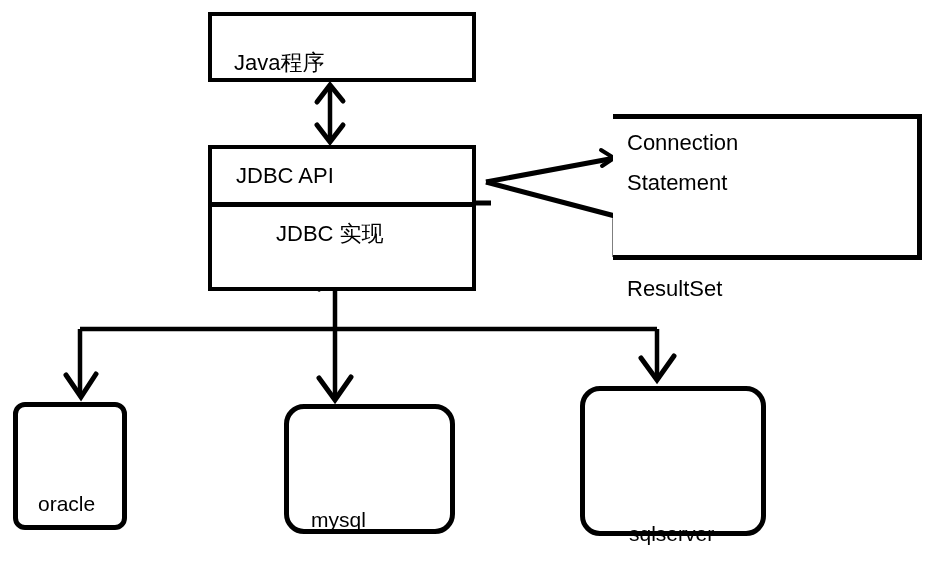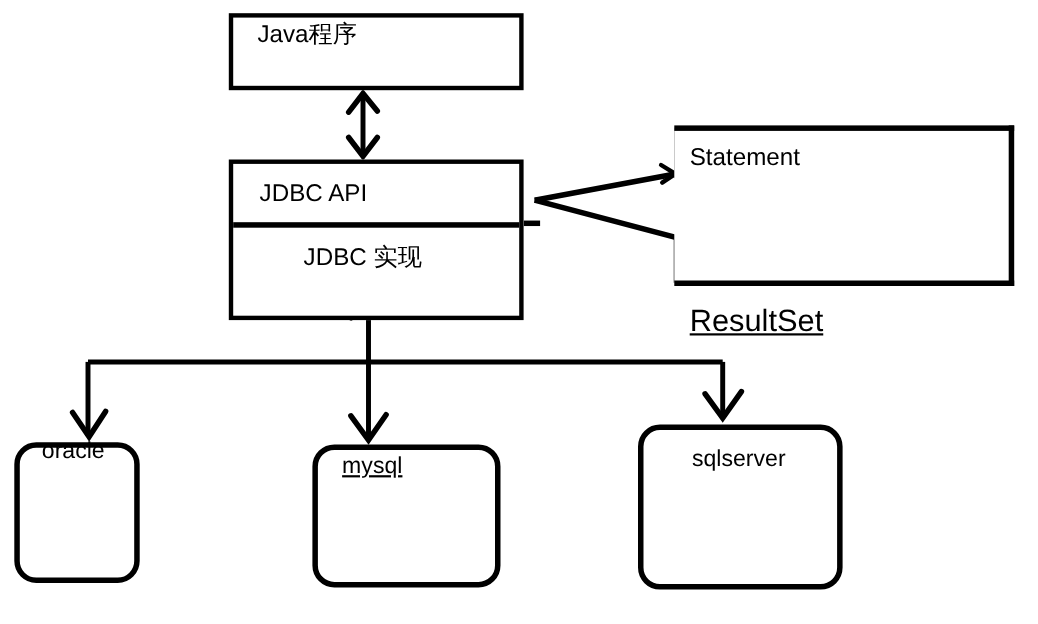--- a/index.html
+++ b/index.html
@@ -21,44 +21,44 @@
   .connectors {
     position: absolute;
     left: 0; top: 0;
     width: 944px; height: 567px;
   }
   .node {
     position: absolute;
     box-sizing: border-box;
     background: #ffffff;
     display: flex;
-    align-items: flex-start;
+    align-items: flex-end;
     font-size: 22px;
     white-space: nowrap;
   }
   .rect-border { border: 4px solid #000000; }
 
   .java-box   { left: 208px; top: 12px;  width: 268px; height: 70px;  padding-left: 22px; }
 
   .jdbc-box   { left: 208px; top: 145px; width: 268px; height: 146px;
                 display: block; padding: 0; }
   .jdbc-api   { box-sizing: border-box; height: 58px; border-bottom: 5px solid #000000;
                 display: flex; align-items: center; padding-left: 24px; }
   .jdbc-impl  { box-sizing: border-box; height: 53px;
                 display: flex; align-items: center; padding-left: 30px; margin-left: 34px; }
 
   .classes-box { left: 613px; top: 114px; width: 309px; height: 146px;
                  border: 5px solid #000000; border-left: none;
                  display: block; padding: 4px 0 0 14px; }
   .class-line  { height: 40px; display: flex; align-items: center; }
 
-  .resultset-label { left: 627px; top: 276px; font-size: 28px; background: transparent; text-decoration: underline; }
+  .resultset-label { left: 627px; top: 276px; font-size: 22px; background: transparent; }
 
   .db-box { border: 5px solid #000000; border-radius: 20px; font-size: 21px; }
-  .db-oracle    { left: 13px;  top: 402px; width: 114px; height: 128px; padding-left: 20px; }
+  .db-oracle    { left: 13px;  top: 402px; width: 114px; height: 128px; padding-left: 20px; border-radius: 12px; }
   .db-oracle    .db-label { position: relative; top: -9px; }
   .db-mysql     { left: 284px; top: 404px; width: 171px; height: 130px; padding-left: 22px; text-decoration: underline; }
   .db-mysql     .db-label { position: relative; top: 3px; }
   .db-sqlserver { left: 580px; top: 386px; width: 186px; height: 150px; padding-left: 44px; }
   .db-sqlserver .db-label { position: relative; top: 15px; }
 
   svg path { stroke: #000000; fill: none; }
 </style>
 </head>
 <body>
@@ -105,20 +105,21 @@
   <div class="node rect-border jdbc-box">
     <div class="jdbc-api">
       <span>JDBC API</span>
     </div>
     <div class="jdbc-impl">
       <span>JDBC 实现</span>
     </div>
   </div>
 
   <div class="node classes-box">
+    <div class="class-line">Connection</div>
     <div class="class-line">Statement</div>
   </div>
 
   <div class="node resultset-label">ResultSet</div>
 
   <div class="node db-box db-oracle">
     <span class="db-label">oracle</span>
   </div>
   <div class="node db-box db-mysql">
     <span class="db-label">mysql</span>

